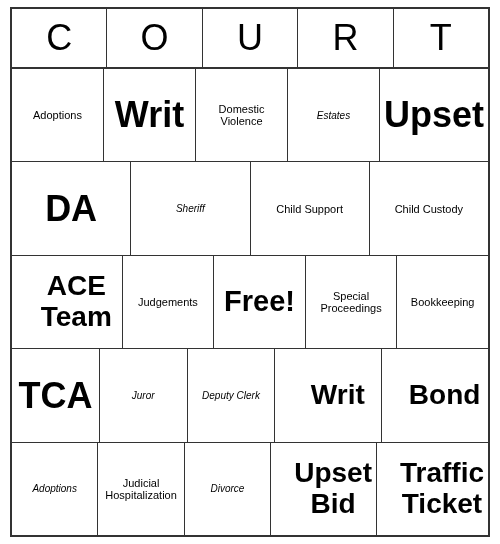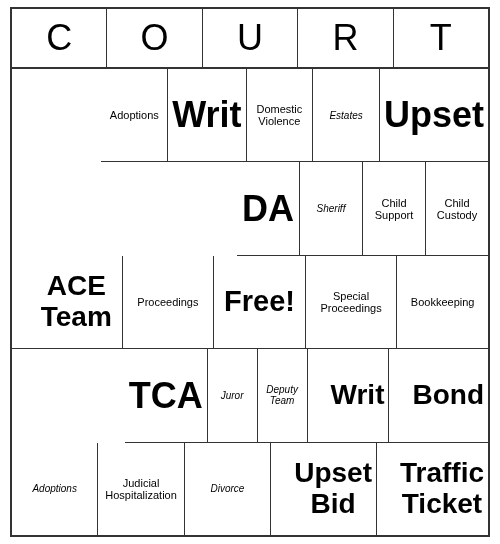--- a/index.html
+++ b/index.html
@@ -44,21 +44,20 @@
     }
 
     .header-cell:last-child {
       border-right: none;
     }
 
     .grid {
       display: flex;
       flex-direction: column;
       flex: 1;
-      align-items: flex-end;
     }
 
     .grid-row {
       display: flex;
       flex: 1;
       border-bottom: 1px solid #333;
     }
 
     .grid-row:last-child {
       border-bottom: none;
@@ -124,29 +123,29 @@
         <div class="grid-cell cell-xlarge">Upset</div>
       </div>
       <div class="grid-row">
         <div class="grid-cell cell-xlarge">DA</div>
         <div class="grid-cell cell-medium">Sheriff</div>
         <div class="grid-cell cell-small">Child Support</div>
         <div class="grid-cell cell-small">Child Custody</div>
       </div>
       <div class="grid-row">
         <div class="grid-cell cell-large">ACE Team</div>
-        <div class="grid-cell cell-small">Proceedings</div>
+        <div class="grid-cell cell-small">Judgements</div>
         <div class="grid-cell cell-free">Free!</div>
         <div class="grid-cell cell-small">Special Proceedings</div>
         <div class="grid-cell cell-small">Bookkeeping</div>
       </div>
       <div class="grid-row">
         <div class="grid-cell cell-xlarge">TCA</div>
         <div class="grid-cell cell-medium">Juror</div>
-        <div class="grid-cell cell-medium">Deputy Team</div>
+        <div class="grid-cell cell-medium">Deputy Clerk</div>
         <div class="grid-cell cell-large">Writ</div>
         <div class="grid-cell cell-large">Bond</div>
       </div>
       <div class="grid-row">
         <div class="grid-cell cell-medium">Adoptions</div>
         <div class="grid-cell cell-small">Judicial Hospitalization</div>
         <div class="grid-cell cell-medium">Divorce</div>
         <div class="grid-cell cell-large">Upset Bid</div>
         <div class="grid-cell cell-large">Traffic Ticket</div>
       </div>

